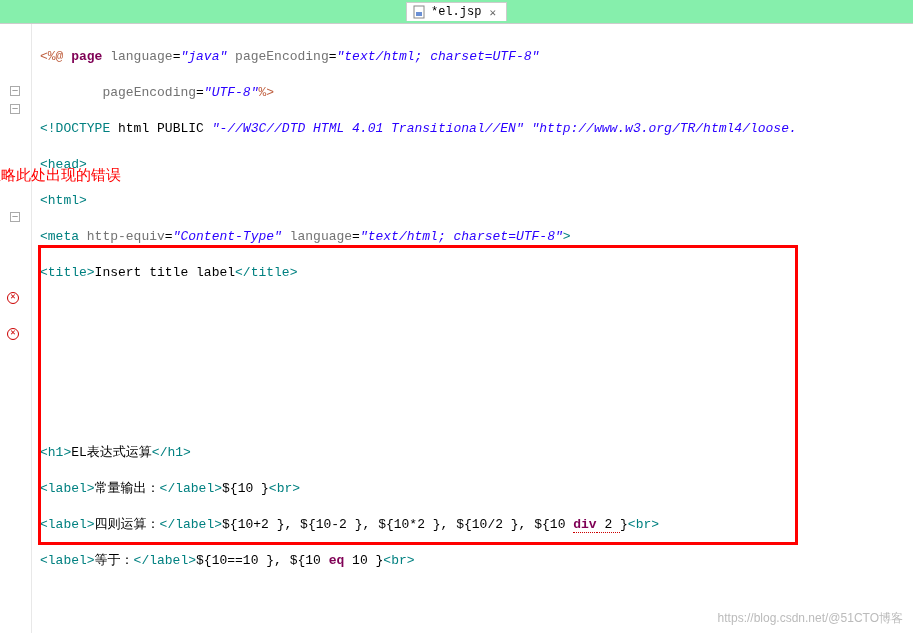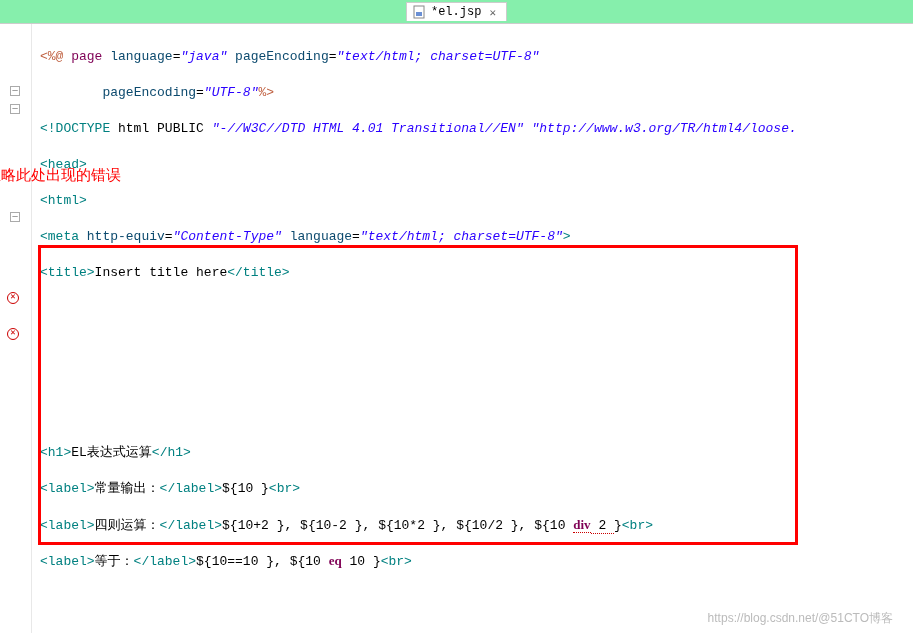--- a/index.html
+++ b/index.html
@@ -104,31 +104,31 @@
   border: 3px solid #f00;
   left: 38px;
   top: 245px;
   width: 760px;
   height: 300px;
   pointer-events: none;
   z-index: 5;
 }
 
 .tag { color: #008080; }
-.attr { color: #0c4a6e; }
+.attr { color: #737373; }
 .str { color: #2a00ff; font-style: italic; }
 .txt { color: #000; }
-.kw { color: #7f0055; font-weight: bold; font-family: Liberation Serif, serif; }
+.kw { color: #7f0055; font-weight: bold; }
 .jsp { color: #bf5f3f; }
-.jspk { color: #7f0055; font-weight: normal; }
+.jspk { color: #7f0055; font-weight: bold; }
 .doctype { color: #008080; text-align: right; }
 .squiggle { border-bottom: 1px dotted #c00; }
 .watermark {
   position: absolute;
-  right: 20px;
+  right: 10px;
   bottom: 6px;
   color: #bbb;
   font-size: 12px;
   font-family: "Microsoft YaHei", sans-serif;
 }
 </style>
 </head>
 <body>
 
 <div class="tab-bar">
@@ -162,21 +162,21 @@
         <div class="err-gutter">✕</div>
       </div>
   </div>
   <div class="code">
 <div class="line"><span class="jsp">&lt;%@</span><span class="jspk"> page </span><span class="attr">language</span><span class="txt">=</span><span class="str">"java"</span><span> </span><span class="attr">pageEncoding</span><span class="txt">=</span><span class="str">"text/html; charset=UTF-8"</span></div>
 <div class="line"><span>        </span><span class="attr">pageEncoding</span><span class="txt">=</span><span class="str">"UTF-8"</span><span class="jsp">%&gt;</span></div>
 <div class="line"><span class="doctype">&lt;!DOCTYPE </span><span class="txt">html </span><span class="txt">PUBLIC </span><span class="str">"-//W3C//DTD HTML 4.01 Transitional//EN" "http://www.w3.org/TR/html4/loose.</span></div>
 <div class="line"><span class="tag">&lt;head&gt;</span></div>
 <div class="line"><span class="tag">&lt;html&gt;</span></div>
 <div class="line"><span class="tag">&lt;meta </span><span class="attr">http-equiv</span><span class="txt">=</span><span class="str">"Content-Type"</span><span> </span><span class="attr">language</span><span class="txt">=</span><span class="str">"text/html; charset=UTF-8"</span><span class="tag">&gt;</span></div>
-<div class="line"><span class="tag">&lt;title&gt;</span><span class="txt">Insert title here</span><span class="tag">&lt;/title&gt;</span></div>
+<div class="line"><span class="tag">&lt;title&gt;</span><span class="txt">Insert title label</span><span class="tag">&lt;/title&gt;</span></div>
 <div class="line"></div>
 <div class="line"></div>
 <div class="line"></div>
 <div class="line"></div>
 <div class="line"><span class="tag">&lt;h1&gt;</span><span class="txt">EL表达式运算</span><span class="tag">&lt;/h1&gt;</span></div>
 <div class="line"><span class="tag">&lt;label&gt;</span><span class="txt">常量输出：</span><span class="tag">&lt;/label&gt;</span><span class="txt">${</span><span class="txt">10 </span><span class="txt">}</span><span class="tag">&lt;br&gt;</span></div>
 <div class="line"><span class="tag">&lt;label&gt;</span><span class="txt">四则运算：</span><span class="tag">&lt;/label&gt;</span><span class="txt">${</span><span class="txt">10+2 </span><span class="txt">}</span><span class="txt">, </span><span class="txt">${</span><span class="txt">10-2 </span><span class="txt">}</span><span class="txt">, </span><span class="txt">${</span><span class="txt">10*2 </span><span class="txt">}</span><span class="txt">, </span><span class="txt">${</span><span class="txt">10/2 </span><span class="txt">}</span><span class="txt">, </span><span class="txt">${</span><span class="txt">10 </span><span class="kw squiggle">div</span><span class="txt squiggle"> 2 </span><span class="txt">}</span><span class="tag">&lt;br&gt;</span></div>
 <div class="line"><span class="tag">&lt;label&gt;</span><span class="txt">等于：</span><span class="tag">&lt;/label&gt;</span><span class="txt">${</span><span class="txt">10==10 </span><span class="txt">}</span><span class="txt">, </span><span class="txt">${</span><span class="txt">10 </span><span class="kw">eq</span><span class="txt"> 10 </span><span class="txt">}</span><span class="tag">&lt;br&gt;</span></div>
 
 

